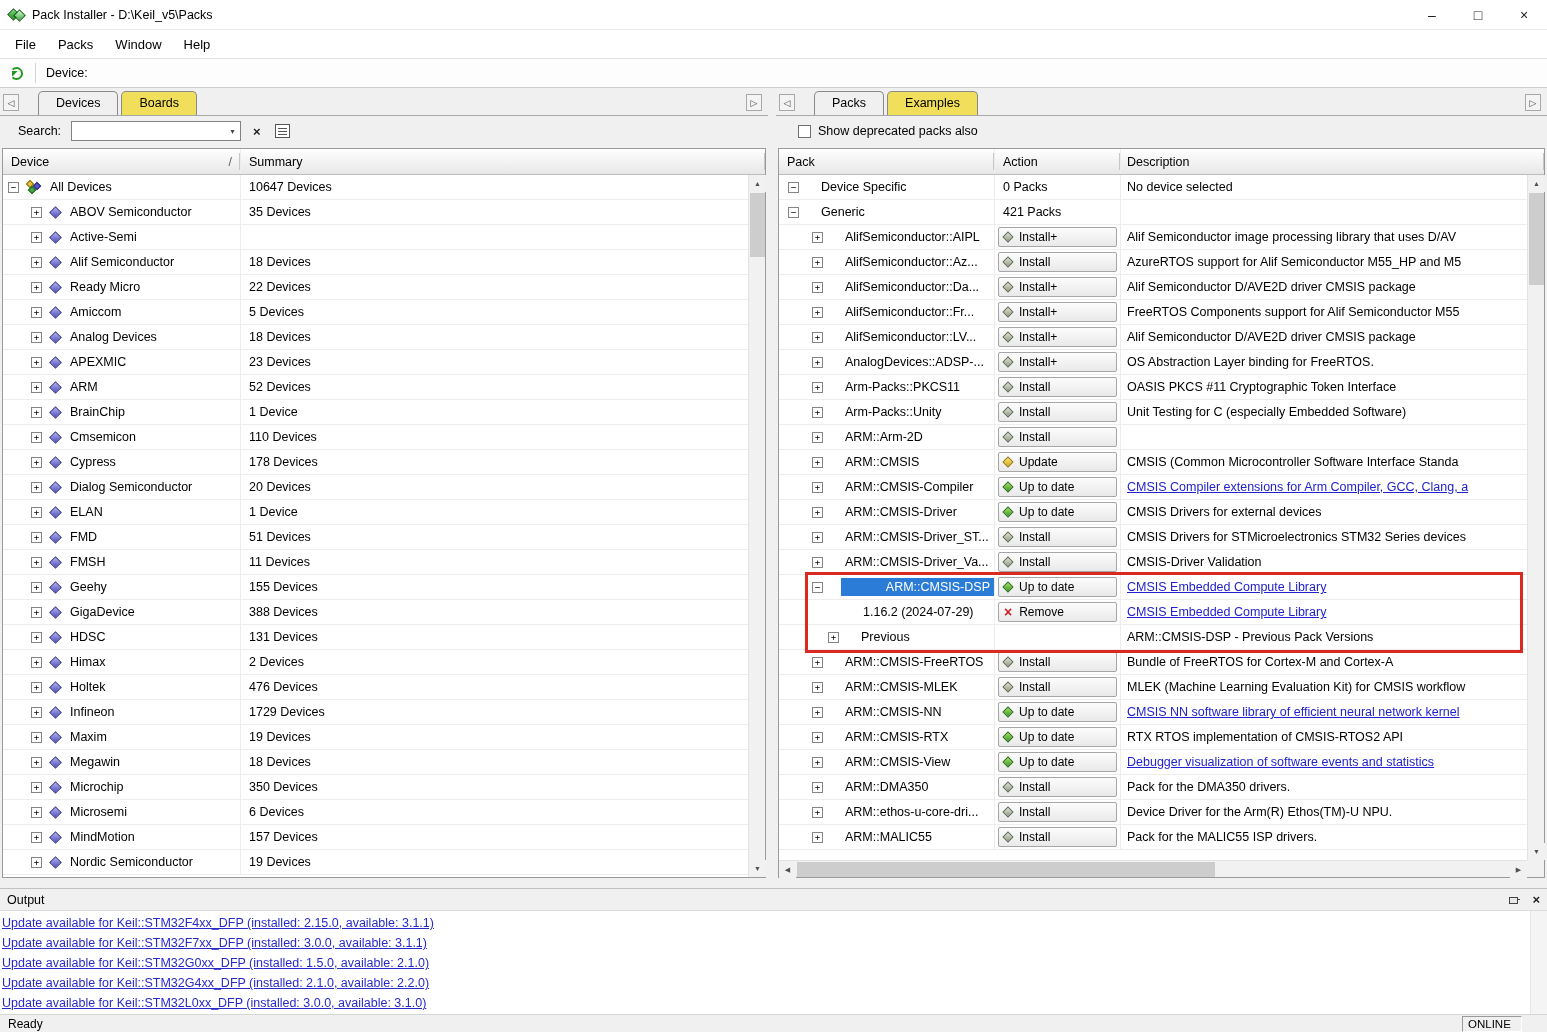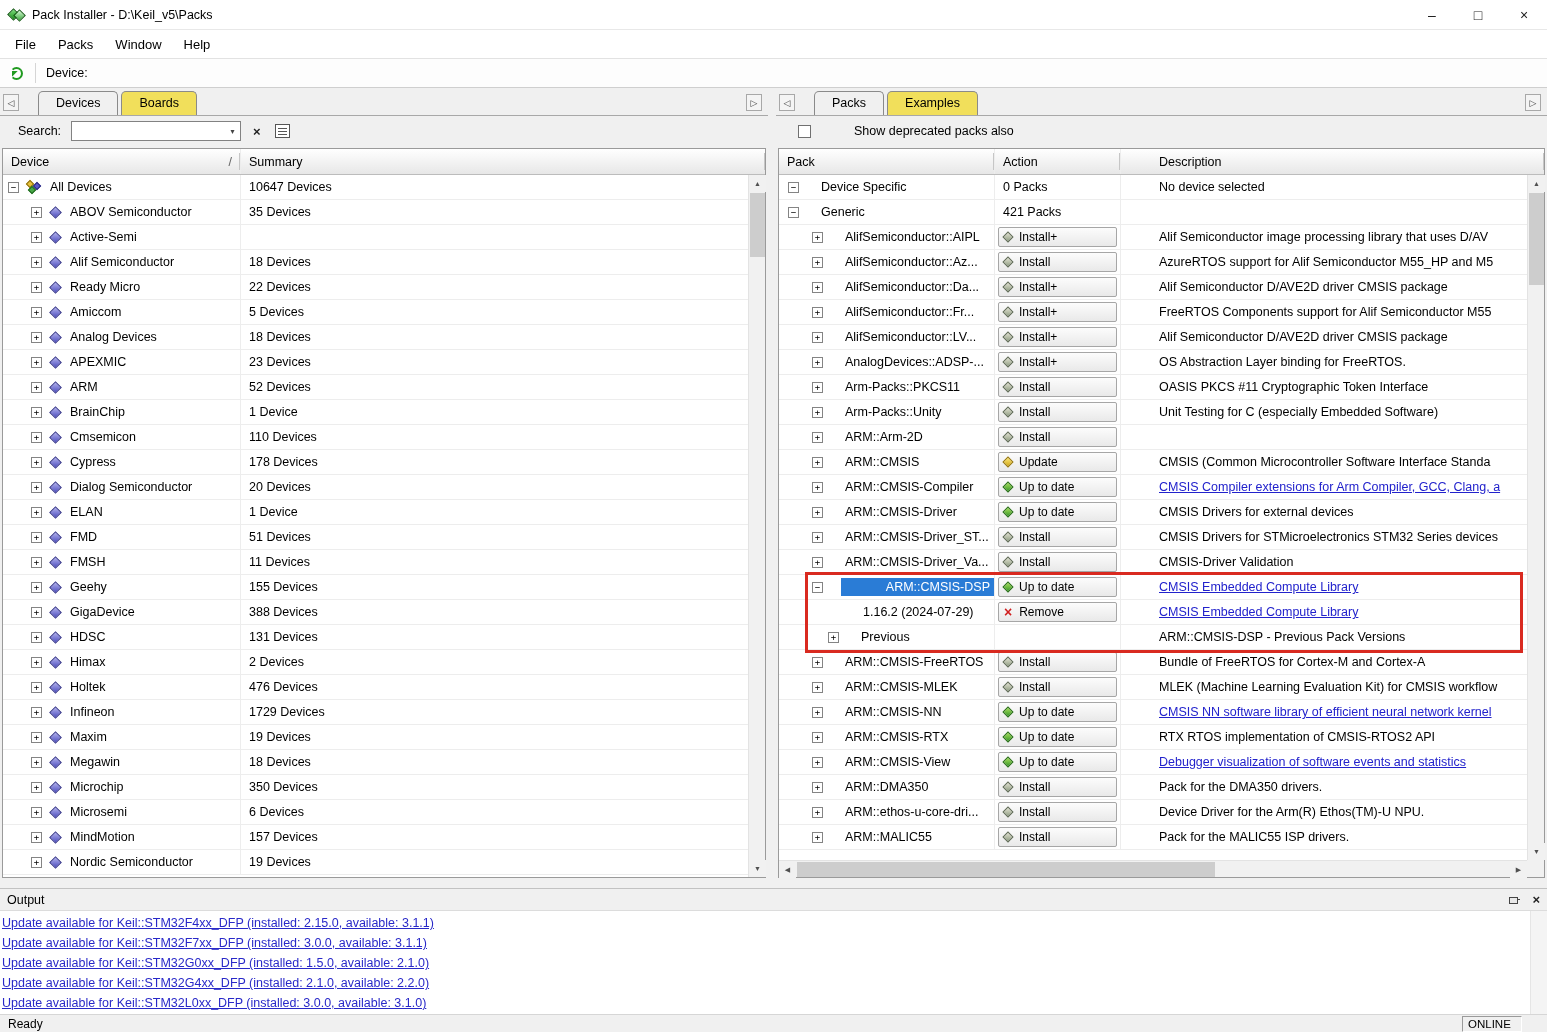--- a/index.html
+++ b/index.html
@@ -47,41 +47,41 @@
 
   .search-row{position:absolute;top:28px;left:0;right:0;height:30px;display:flex;align-items:center;}
   .search-label{margin-left:18px;}
   .search-combo{margin-left:10px;width:170px;height:20px;background:#fff;border:1px solid #828282;display:flex;}
   .search-input{flex:1;border:none;outline:none;font:inherit;padding:0 3px;min-width:0;}
   .combo-arrow{width:15px;display:flex;align-items:center;justify-content:center;font-size:8px;color:#444;}
   .search-clear{margin-left:12px;font-weight:bold;font-size:13px;color:#222;}
   .collapse-ico{margin-left:14px;width:15px;height:14px;border:1px solid #555;background:#fff;position:relative;}
   .collapse-ico::before{content:"";position:absolute;left:2px;top:3px;right:2px;height:1px;background:#555;box-shadow:0 3px 0 #555,0 6px 0 #555;}
 
-  .chk-row{position:absolute;top:28px;left:0;right:0;height:30px;display:flex;align-items:center;gap:36px;}
+  .chk-row{position:absolute;top:28px;left:0;right:0;height:30px;display:flex;align-items:center;}
   .checkbox{width:13px;height:13px;border:1px solid #707070;background:#fff;margin-left:22px;flex:none;}
   .chk-label{margin-left:7px;}
 
   
   .table{position:absolute;left:2px;right:2px;top:60px;bottom:10px;background:#fff;border:1px solid #9a9a9a;}
   .thead{position:absolute;top:0;left:0;right:0;height:26px;background:linear-gradient(#ffffff,#e7e7e7);
     border-bottom:1px solid #bcbcbc;display:flex;z-index:2;}
   .th{padding:5px 8px;position:relative;display:flex;align-items:center;}
   .th::after{content:"";position:absolute;right:0;top:4px;bottom:4px;width:1px;background:#c6c6c6;}
   .sortg{margin-left:auto;color:#666;}
   .tbody{position:absolute;top:26px;left:0;right:17px;bottom:0;overflow:hidden;}
   #pack-body{bottom:17px;}
 
   .trow,.prow{height:25px;display:flex;border-bottom:1px solid #ededed;background:#fff;}
   .cell{display:flex;align-items:center;overflow:hidden;white-space:nowrap;}
   .dev-c{width:238px;border-right:1px solid #ededed;}
   .sum-c{flex:1;padding-left:8px;}
   .pack-c{width:216px;border-right:1px solid #ededed;}
   .act-c{width:126px;border-right:1px solid #ededed;}
-  .desc-c{flex:1;padding-left:6px;margin-left:32px;}
+  .desc-c{flex:1;padding-left:6px;}
 
   .exp{width:11px;height:11px;border:1px solid #848484;background:#fff;display:inline-flex;flex:none;
     align-items:center;justify-content:center;font:9px "DejaVu Sans Mono",monospace;line-height:1;}
   .exp-sp{width:0;flex:none;}
   .dia{width:9px;height:9px;transform:rotate(45deg);flex:none;}
   .dev-dia{background:linear-gradient(135deg,#b2b2ee,#4e4ebe);border:1px solid #2e2e86;margin:0 8px 0 9px;}
   .all-ico{width:18px;height:14px;position:relative;flex:none;margin:0 5px 0 6px;}
   .all-ico i{position:absolute;width:6px;height:6px;transform:rotate(45deg);}
   .all-ico .d1{left:2px;top:1px;background:#e8c23a;border:1px solid #8a6d10;}
   .all-ico .d2{left:9px;top:3px;background:#5858c8;border:1px solid #28287a;}

